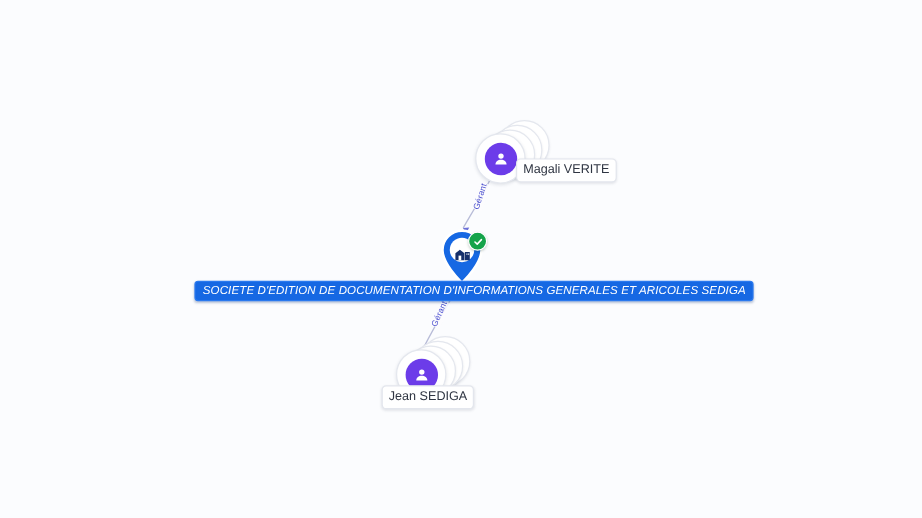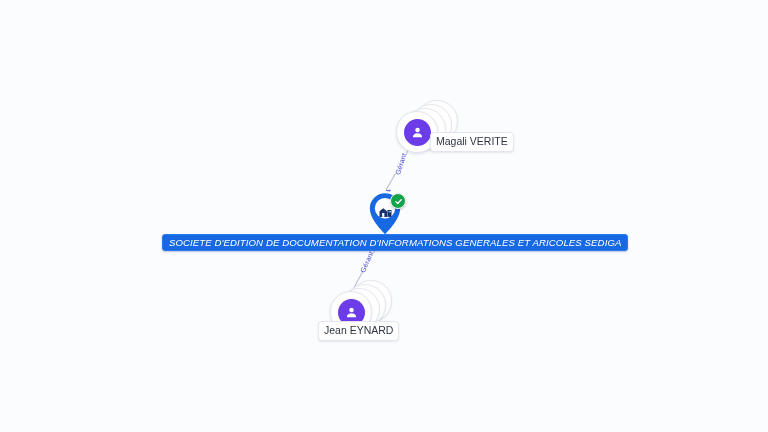--- a/index.html
+++ b/index.html
@@ -207,21 +207,21 @@
     <div class="stack-card c1"></div>
     <div class="avatar-ring">
       <div class="avatar-circle">
         <svg width="15" height="15" viewBox="0 0 24 24" aria-hidden="true">
           <circle cx="12" cy="8.1" r="3.6" fill="#ffffff"></circle>
           <path d="M4.6 19.4c0-4.1 3.3-6.4 7.4-6.4s7.4 2.3 7.4 6.4z" fill="#ffffff"></path>
         </svg>
       </div>
     </div>
   </div>
-  <div class="node-label" style="left:318px; top:321px;">Jean EYNARD</div>
+  <div class="node-label" style="left:318px; top:321px;">Jean SEDIGA</div>
 
   <div id="company-node">
     <svg class="pin-shape" viewBox="0 0 46 50" width="46" height="50">
       <path d="M23 2.2c-9.0 0-16.3 7.2-16.3 16.1 0 10.9 13.2 24.3 15.3 26.4 .55 .55 1.45 .55 2.0 0 2.1-2.1 15.3-15.5 15.3-26.4C39.3 9.4 32.0 2.2 23 2.2z" fill="#1668e3" stroke="#ffffff" stroke-width="2.2"></path>
       <circle cx="23" cy="18.3" r="10.2" fill="#ffffff"></circle>
     </svg>
     <div class="pin-glyph">
       <svg width="15" height="15" viewBox="0 0 24 24" aria-hidden="true">
         <path d="M2.4 20.6V11.4L8.4 6.6l6.0 4.8v9.2z" fill="#16306b"></path>
         <path d="M15.0 20.6V9.6h6.6v11.0z" fill="#16306b"></path>

